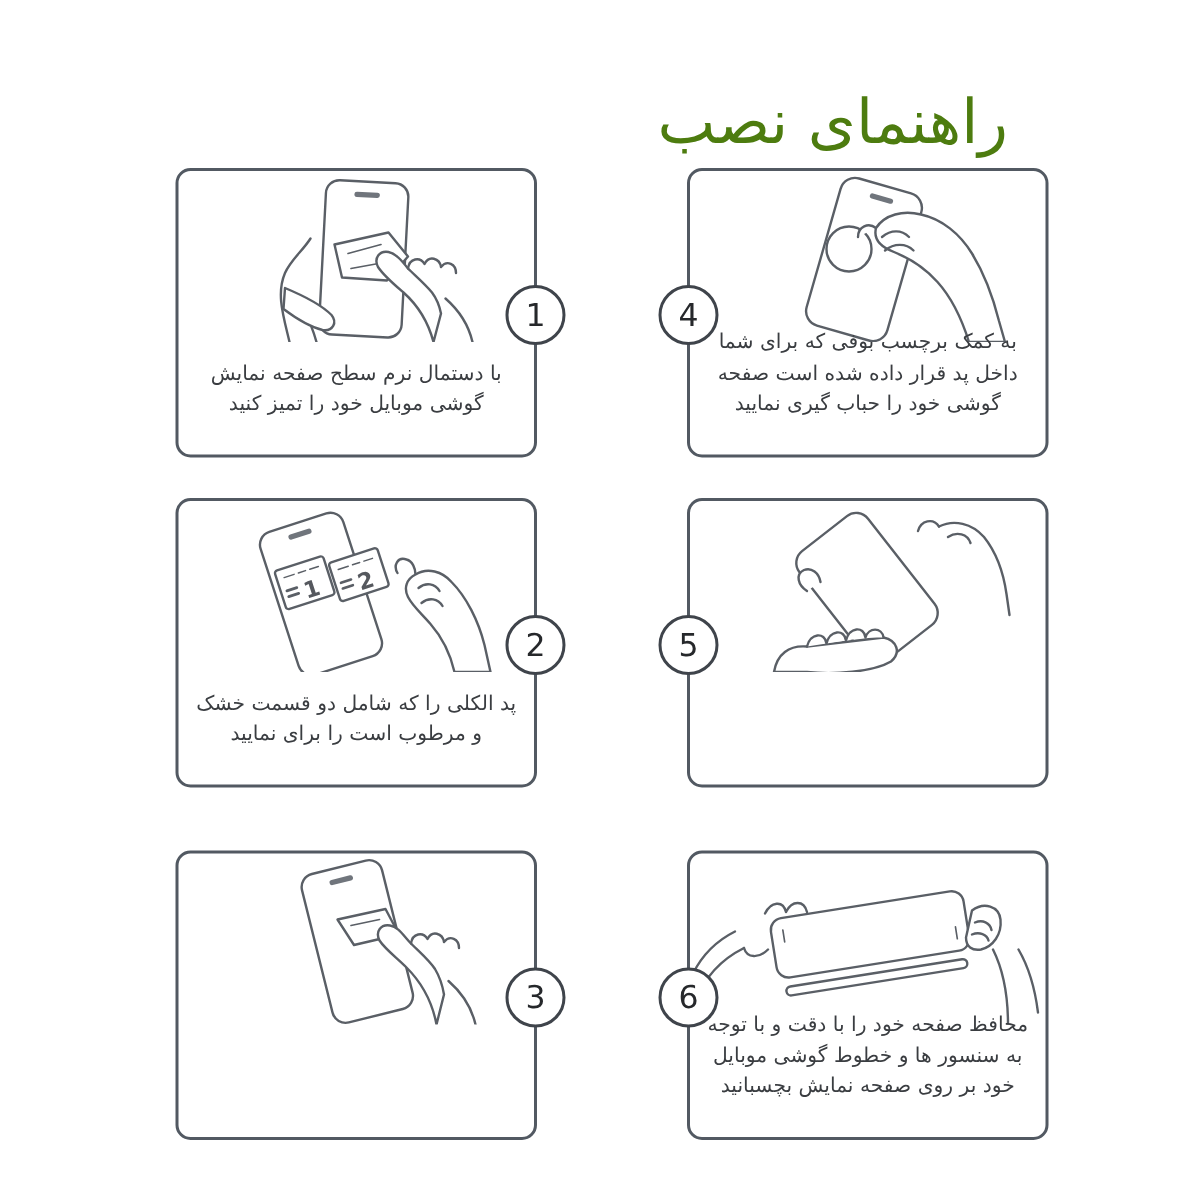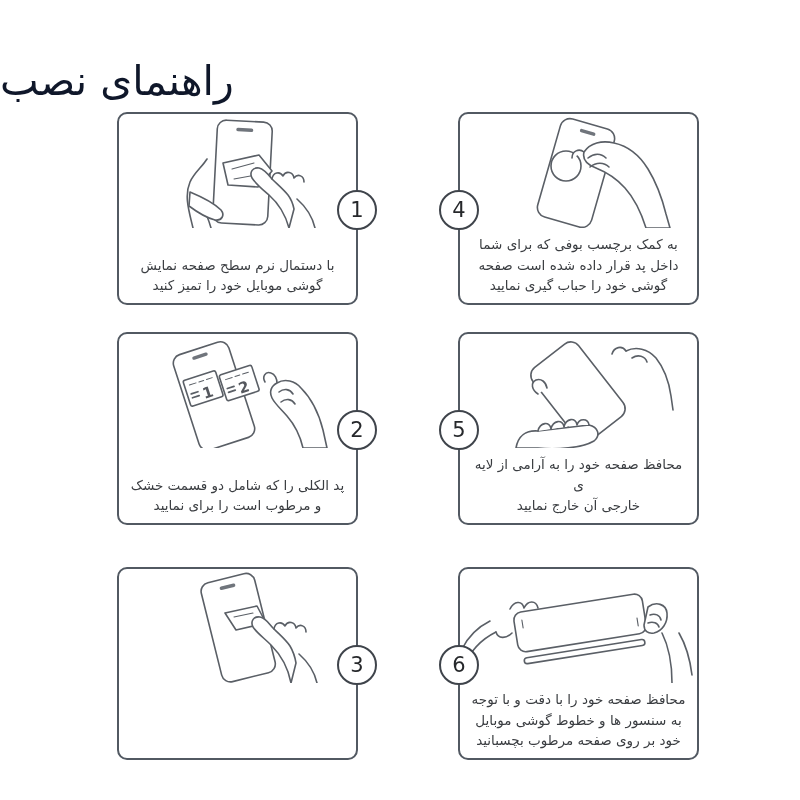--- a/index.html
+++ b/index.html
@@ -1,19 +1,19 @@
 <!DOCTYPE html>
 <html lang="fa"><head>
 <meta charset="utf-8">
 <style>
   html,body{margin:0;padding:0;background:#ffffff;}
   body{width:800px;height:800px;position:relative;font-family:"DejaVu Sans",sans-serif;overflow:hidden;}
   .page-title{
     position:absolute;top:22px;left:0;width:672px;height:64px;
-    text-align:left;font-size:41px;font-weight:500;color:#0f172a;
+    text-align:right;font-size:41px;font-weight:500;color:#4d7c0f;
     direction:rtl;line-height:64px;letter-spacing:0;
   }
   .card{
     position:absolute;width:237px;height:189px;
     border:2px solid #525962;border-radius:10px;background:#fff;
     box-sizing:content-box;
   }
   .col-left{left:117px;}
   .col-right{left:458px;}
   .row-1{top:112px;}
@@ -22,21 +22,21 @@
   .badge{
     position:absolute;top:50%;width:36px;height:36px;margin-top:-19px;
     border:2px solid #3f444b;border-radius:50%;background:#fff;
     display:flex;align-items:center;justify-content:center;
     font-size:21px;color:#26282b;z-index:3;
   }
   .badge-right{right:-21px;}
   .badge-left{left:-21px;}
   .art{display:block;width:237px;height:112px;margin-top:2px;}
   .caption{
-    position:absolute;left:0;right:0;bottom:7px;margin:0;padding:0 10px;
+    position:absolute;left:0;right:0;bottom:23px;margin:0;padding:0 10px;
     direction:rtl;text-align:center;white-space:pre-line;
     font-size:13.5px;line-height:1.52;color:#3a3d41;font-weight:500;
   }
   .line{stroke:#5a5f66;fill:none;stroke-width:1.6;stroke-linecap:round;stroke-linejoin:round;}
   .fillw{fill:#ffffff;}
   .slot{fill:#70757c;stroke:none;}
   .sachet-num{font-family:"DejaVu Sans",sans-serif;font-size:15px;font-weight:bold;fill:#55585e;stroke:none;}
 </style>
 </head>
 <body>
@@ -165,22 +165,20 @@
         <path class="fillw" d="M56,112 C58,100 66,94 78,95 L129,89 C138,91 141,99 134,105 C122,112 96,114 78,112 Z"></path>
         <path class="fillw" d="M78,95 C80,86 90,85 91,93 M91,93 C93,84 103,83 104,91 M104,91 C106,82 116,81 117,89 M117,89 C119,82 128,82 129,89"></path>
       </g>
       <g>
         <path class="fillw" d="M152,18 C154,11 162,9 166,15"></path>
         <path d="M166,15 C176,10 188,13 196,22 C204,32 209,46 211,60 L213,74"></path>
         <path d="M172,22 C178,18 185,20 187,26"></path>
       </g>
     </g>
   </svg>
-  <p class="caption">محافظ صفحه خود را به آرامی از لایه ی
-خارجی آن خارج نمایید</p>
   <div class="badge badge-left">
       <span>5</span>
     </div>
 </div>
 
 <div class="card col-right row-3">
   <svg class="art" viewBox="0 0 237 112">
     <g class="line">
       <g>
         <path d="M4,96 C10,80 22,68 36,61"></path>
@@ -197,17 +195,17 @@
       </g>
       <g>
         <path class="fillw" d="M188,36 C196,30 206,33 207,42 C208,52 202,60 194,62 C188,63 184,60 184,54 Z"></path>
         <path d="M190,44 C195,42 200,44 201,49 M188,52 C193,50 198,52 199,56"></path>
         <path d="M212,112 C212,94 209,76 202,62 M232,104 C230,88 226,74 219,62"></path>
       </g>
     </g>
   </svg>
   <p class="caption">محافظ صفحه خود را با دقت و با توجه
 به سنسور ها و خطوط گوشی موبایل
-خود بر روی صفحه مرطوب بچسبانید</p>
+خود بر روی صفحه نمایش بچسبانید</p>
   <div class="badge badge-left">
       <span>6</span>
     </div>
 </div>
 
 </body></html>

